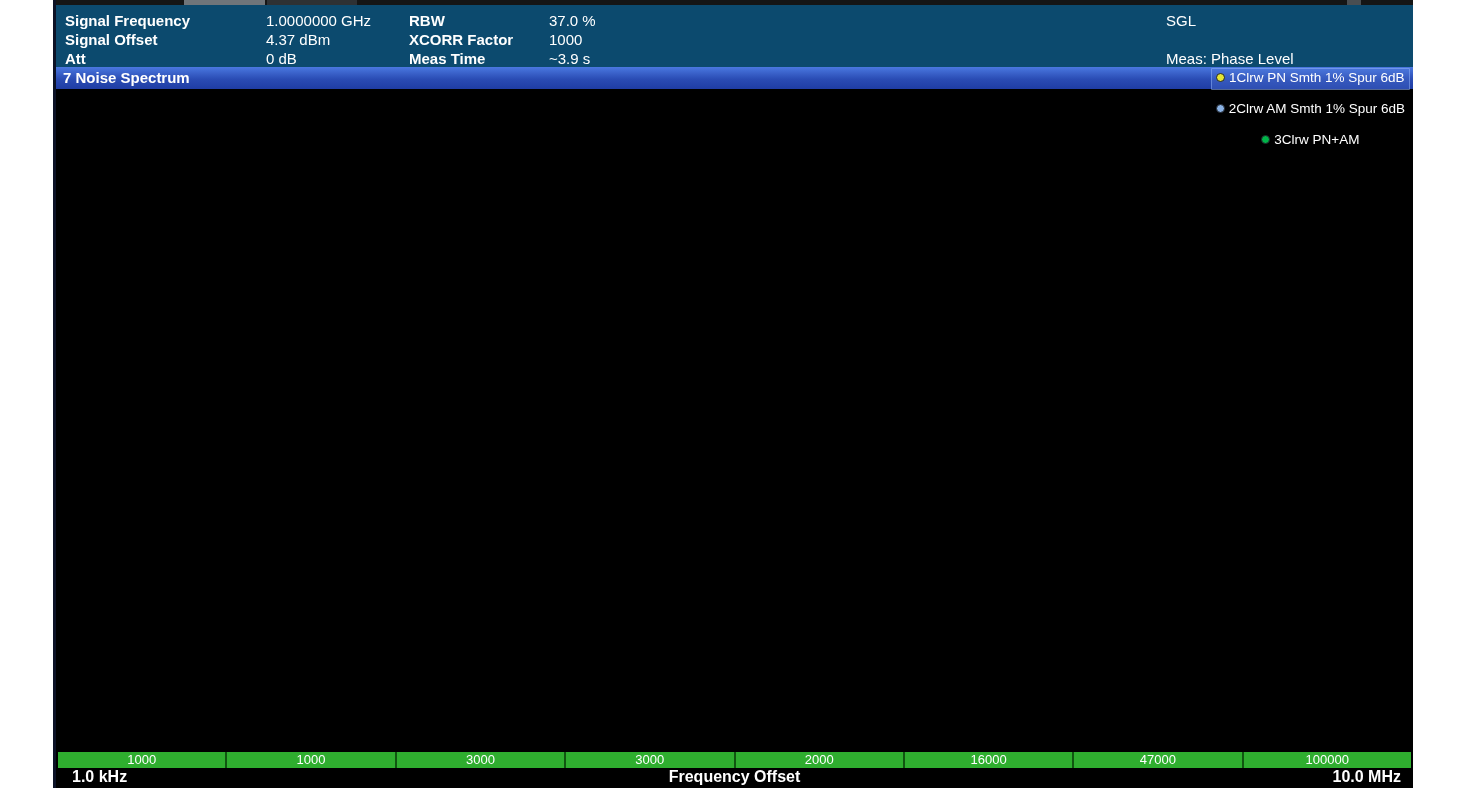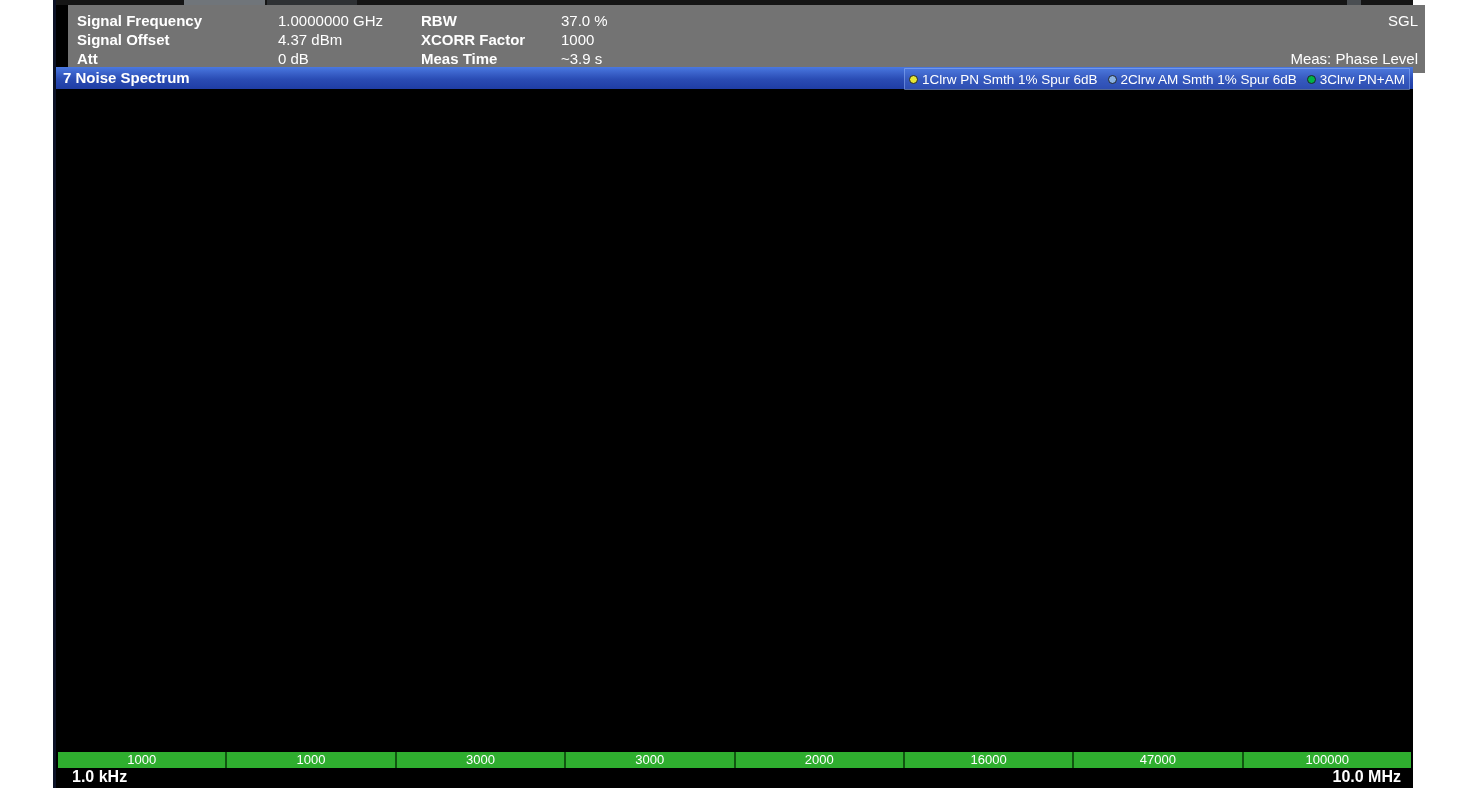--- a/index.html
+++ b/index.html
@@ -5,31 +5,31 @@
   html,body{margin:0;padding:0;background:#ffffff;width:1460px;height:788px;overflow:hidden;
     font-family:"Liberation Sans",sans-serif;-webkit-font-smoothing:antialiased;}
   #stage{position:relative;width:1460px;height:788px;background:#ffffff;}
   
   #win{position:absolute;left:53px;top:0;width:1360px;height:788px;background:#000;
     border-left:3px solid #0c1226;box-sizing:border-box;}
   
   #chrome{position:absolute;left:0;top:0;width:100%;height:5px;background:#151515;}
   #chrome .tab{position:absolute;top:0;height:5px;}
   
-  #hdr{position:absolute;left:12px;top:5px;width:100%;height:68px;background:#737373;color:#fff;font-size:15px;}
+  #hdr{position:absolute;left:0;top:5px;width:100%;height:68px;background:#0c4a6e;color:#fff;font-size:15px;}
   .hrow{position:absolute;left:0;width:100%;height:19px;line-height:19px;white-space:nowrap;}
   .hlabel{position:absolute;font-weight:bold;}
   .hvalue{position:absolute;}
-  .hright{position:absolute;left:1110px;width:240px;text-align:right;}
+  .hright{position:absolute;left:1110px;width:240px;text-align:left;}
   
   #tbar{position:absolute;left:0;top:67px;width:100%;height:22px;
     background:linear-gradient(#4a78e0,#2a4cb4 55%,#1f3da4);color:#fff;font-size:15px;}
   #tbar .title{position:absolute;left:7px;top:2px;font-weight:bold;}
-  #legend{position:absolute;right:3px;top:1px;height:18px;padding:1px 4px;display:flex;align-items:center;gap:10px;
-    background:rgba(90,130,225,.25);border:1px solid rgba(160,190,255,.45);border-radius:1px;}
+  #legend{position:absolute;right:3px;top:1px;height:18px;padding:1px 4px;display:flex;align-items:center;gap:16px;
+    background:rgba(90,130,225,.25);border:1px solid rgba(160,190,255,.45);border-radius:1px;flex-direction:column;}
   .litem{display:flex;align-items:center;gap:4px;font-size:13.5px;color:#fff;white-space:nowrap;}
   .ldot{width:9px;height:9px;border-radius:50%;border:1px solid #20242c;box-sizing:border-box;}
   
   #xbar{position:absolute;left:2px;top:752px;width:1353px;height:16px;background:#2fae2f;display:flex;}
   .xseg{flex:1 1 0;position:relative;color:#fff;font-size:13px;line-height:16px;text-align:center;
     border-right:2px solid rgba(10,70,10,.85);box-sizing:border-box;}
   .xseg:last-child{border-right:none;}
   
   #brow{position:absolute;left:0;top:768px;width:100%;height:20px;color:#fff;font-size:16px;font-weight:bold;}
   #brow .bl{position:absolute;left:16px;top:0;}
@@ -195,17 +195,18 @@
         <div class="xseg">1000</div>
         <div class="xseg">3000</div>
         <div class="xseg">3000</div>
         <div class="xseg">2000</div>
         <div class="xseg">16000</div>
         <div class="xseg">47000</div>
         <div class="xseg">100000</div>
       </div>
 
     <div id="brow">
+      <span class="bc">Frequency Offset</span>
       <span class="bl">1.0 kHz</span>
       <span class="br">10.0 MHz</span>
     </div>
   </div>
 </div>
 
 </body></html>

